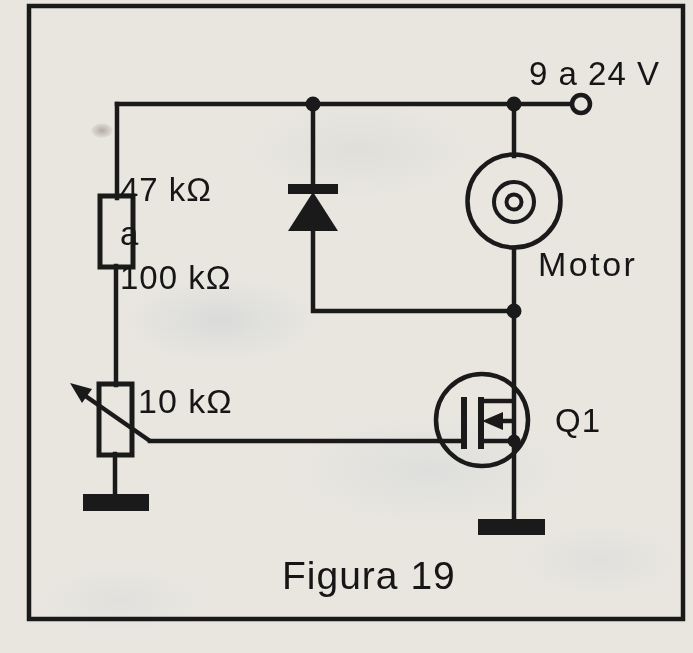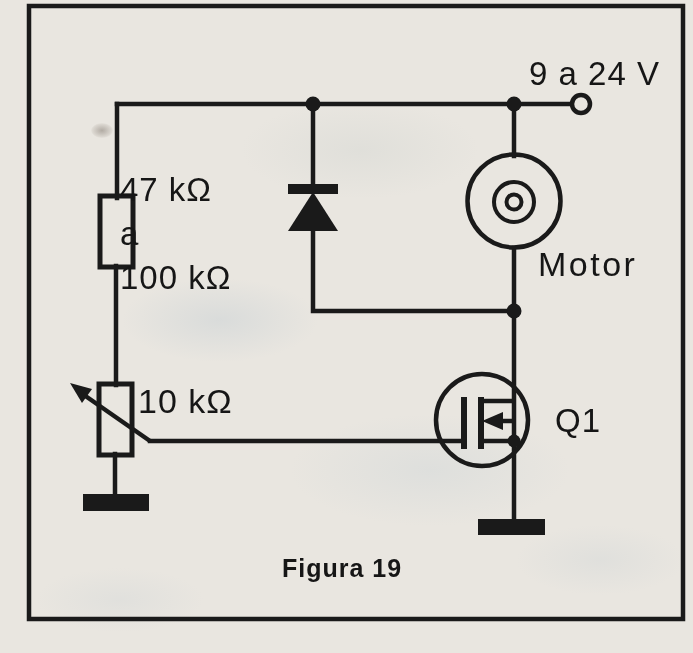--- a/index.html
+++ b/index.html
@@ -18,21 +18,21 @@
       #e9e6e0;
   }
   .schematic-svg{position:absolute;left:0;top:0;}
   .lbl{
     position:absolute;color:#161616;font-size:33px;line-height:1;
     letter-spacing:1px;white-space:nowrap;
   }
   .lbl-resistor{width:164px;text-align:left;line-height:44px;}
   .lbl-motor{font-size:34px;letter-spacing:2.5px;}
   .lbl-pot{font-size:34px;}
-  .lbl-caption{font-weight:bold;font-size:25px;letter-spacing:1px;}
+  .lbl-caption{font-weight:normal;font-size:39px;letter-spacing:1px;}
   .smudge{
     position:absolute;left:91px;top:123px;width:22px;height:15px;border-radius:50%;
     background:radial-gradient(ellipse at center, rgba(110,100,90,0.45), rgba(140,130,120,0.15) 60%, transparent 75%);
   }
 </style>
 </head>
 <body>
 
 <div class="stage">
 

